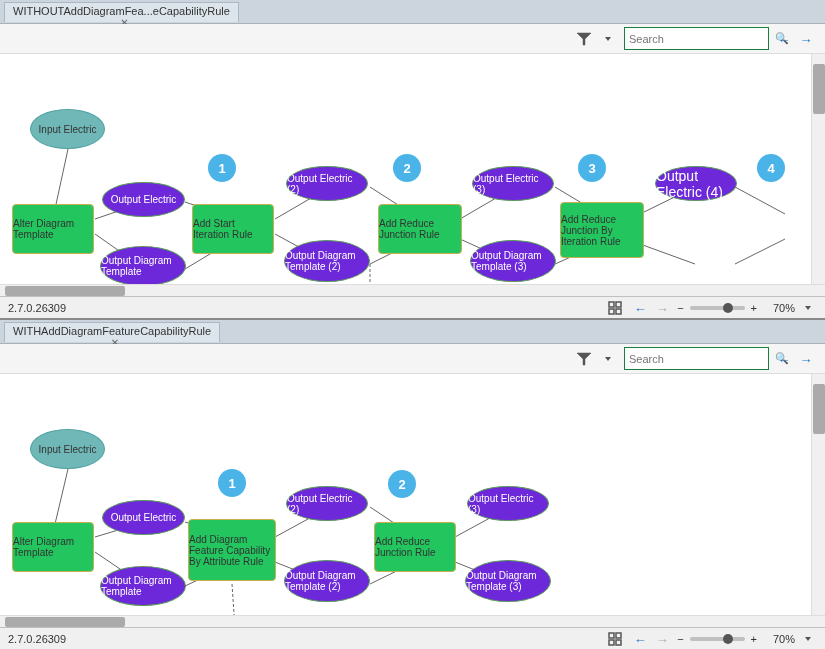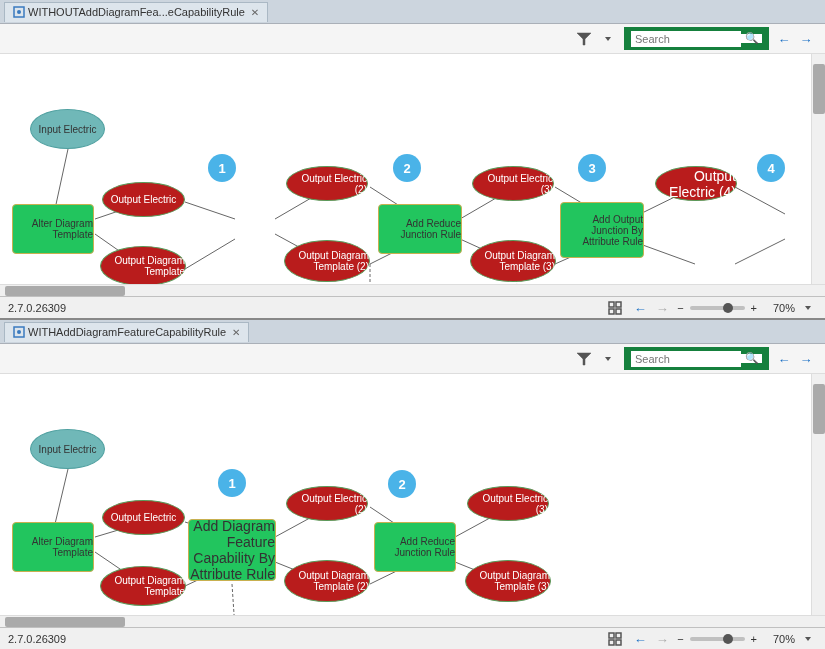--- a/index.html
+++ b/index.html
@@ -61,25 +61,26 @@
       justify-content: center;
       cursor: pointer;
       color: #444;
       font-size: 13px;
       margin: 0 2px;
     }
 
     .search-box {
       display: flex;
       align-items: center;
-      border: 7px solid #15803d;
+      border: 1px solid #15803d;
       background: white;
       height: 23px;
       width: 145px;
       margin: 0 4px;
+      gap: 36px;
     }
     .search-box input {
       border: none;
       outline: none;
       width: 110px;
       font-size: 11px;
       padding: 2px 4px;
       color: #999;
     }
     .search-box-icon {
@@ -161,21 +162,21 @@
       background: #aaa;
       border-radius: 2px;
     }
 
     
     .node {
       position: absolute;
       display: flex;
       align-items: center;
       justify-content: center;
-      text-align: right;
+      text-align: left;
       font-size: 10px;
       font-weight: 500;
     }
     .node-ellipse {
       border-radius: 50%;
     }
     .node-rect {
       border-radius: 4px;
     }
     .node-blue-circle {
@@ -185,21 +186,21 @@
       font-size: 13px;
       font-weight: bold;
       width: 28px;
       height: 28px;
       display: flex;
       align-items: center;
       justify-content: center;
       position: absolute;
     }
 
-    .color-green { background: #b91c1c; color: #fff; border: 1px solid #5a9a5a; }
+    .color-green { background: #6d28d9; color: #fff; border: 1px solid #5a9a5a; }
     .color-yellow { background: #22c55e; color: #333; border: 1px solid #c8b050; }
     .color-teal { background: #70b8b8; color: #333; border: 1px solid #50a0a0; }
 
     svg.connections {
       position: absolute;
       top: 0; left: 0;
       width: 100%;
       height: 100%;
       pointer-events: none;
     }
@@ -217,20 +218,21 @@
       align-items: center;
       padding: 2px 8px;
       background: #dde5ec;
       border: 1px solid #aab8c4;
       border-bottom: none;
       margin-right: 2px;
       font-size: 11px;
       cursor: pointer;
       color: #333;
       height: 20px;
+      flex-direction: column;
     }
   </style>
 </head>
 <body>
 
 <div class="outer-container">
 
   <div class="diagram-panel-top">
 
     <div class="outer-tab-bar">
@@ -316,36 +318,37 @@
       <div class="node node-ellipse color-teal" style="left:30px;top:55px;width:75px;height:40px;font-size:10px;">Input Electric</div>
 
       <div class="node node-rect color-yellow" style="left:12px;top:150px;width:82px;height:50px;font-size:10px;">Alter Diagram Template</div>
 
       <div class="node node-ellipse color-green" style="left:102px;top:128px;width:83px;height:35px;font-size:10px;">Output Electric</div>
 
       <div class="node node-ellipse color-green" style="left:100px;top:192px;width:86px;height:40px;font-size:10px;">Output Diagram Template</div>
 
       <div class="node-blue-circle" style="left:208px;top:100px;font-size:13px;">1</div>
 
+      <div class="node node-rect color-yellow" style="left:192px;top:150px;width:82px;height:50px;font-size:10px;">Add Start Iteration Rule</div>
 
       <div class="node node-ellipse color-green" style="left:286px;top:112px;width:82px;height:35px;font-size:10px;">Output Electric (2)</div>
 
       <div class="node node-ellipse color-green" style="left:284px;top:186px;width:86px;height:42px;font-size:10px;">Output Diagram Template (2)</div>
 
       <div class="node-blue-circle" style="left:393px;top:100px;font-size:13px;">2</div>
 
       <div class="node node-rect color-yellow" style="left:378px;top:150px;width:84px;height:50px;font-size:10px;">Add Reduce Junction Rule</div>
 
       <div class="node node-ellipse color-green" style="left:472px;top:112px;width:82px;height:35px;font-size:10px;">Output Electric (3)</div>
 
       <div class="node node-ellipse color-green" style="left:470px;top:186px;width:86px;height:42px;font-size:10px;">Output Diagram Template (3)</div>
 
       <div class="node-blue-circle" style="left:578px;top:100px;font-size:13px;">3</div>
 
-      <div class="node node-rect color-yellow" style="left:560px;top:148px;width:84px;height:56px;font-size:10px;">Add Output Junction By Attribute Rule</div>
+      <div class="node node-rect color-yellow" style="left:560px;top:148px;width:84px;height:56px;font-size:10px;">Add Reduce Junction By Iteration Rule</div>
 
       <div class="node node-ellipse color-green" style="left:655px;top:112px;width:82px;height:35px;font-size:14px;">Output Electric (4)</div>
 
 
       <div class="node-blue-circle" style="left:757px;top:100px;font-size:13px;">4</div>
 
 
       <div class="v-scroll">
         <div class="v-scroll-thumb"></div>
       </div>
@@ -446,21 +449,21 @@
       <div class="node node-ellipse color-teal" style="left:30px;top:55px;width:75px;height:40px;font-size:10px;">Input Electric</div>
 
       <div class="node node-rect color-yellow" style="left:12px;top:148px;width:82px;height:50px;font-size:10px;">Alter Diagram Template</div>
 
       <div class="node node-ellipse color-green" style="left:102px;top:126px;width:83px;height:35px;font-size:10px;">Output Electric</div>
 
       <div class="node node-ellipse color-green" style="left:100px;top:192px;width:86px;height:40px;font-size:10px;">Output Diagram Template</div>
 
       <div class="node-blue-circle" style="left:218px;top:95px;font-size:13px;">1</div>
 
-      <div class="node node-rect color-yellow" style="left:188px;top:145px;width:88px;height:62px;font-size:14px;">Add Diagram Feature Capability By Attribute Rule</div>
+      <div class="node node-rect color-yellow" style="left:188px;top:145px;width:88px;height:62px;font-size:10px;">Add Diagram Feature Capability By Attribute Rule</div>
 
       <div class="node node-ellipse color-green" style="left:286px;top:112px;width:82px;height:35px;font-size:10px;">Output Electric (2)</div>
 
       <div class="node node-ellipse color-green" style="left:284px;top:186px;width:86px;height:42px;font-size:10px;">Output Diagram Template (2)</div>
 
       <div class="node-blue-circle" style="left:388px;top:96px;font-size:13px;">2</div>
 
       <div class="node node-rect color-yellow" style="left:374px;top:148px;width:82px;height:50px;font-size:10px;">Add Reduce Junction Rule</div>
 
       <div class="node node-ellipse color-green" style="left:467px;top:112px;width:82px;height:35px;font-size:10px;">Output Electric (3)</div>

